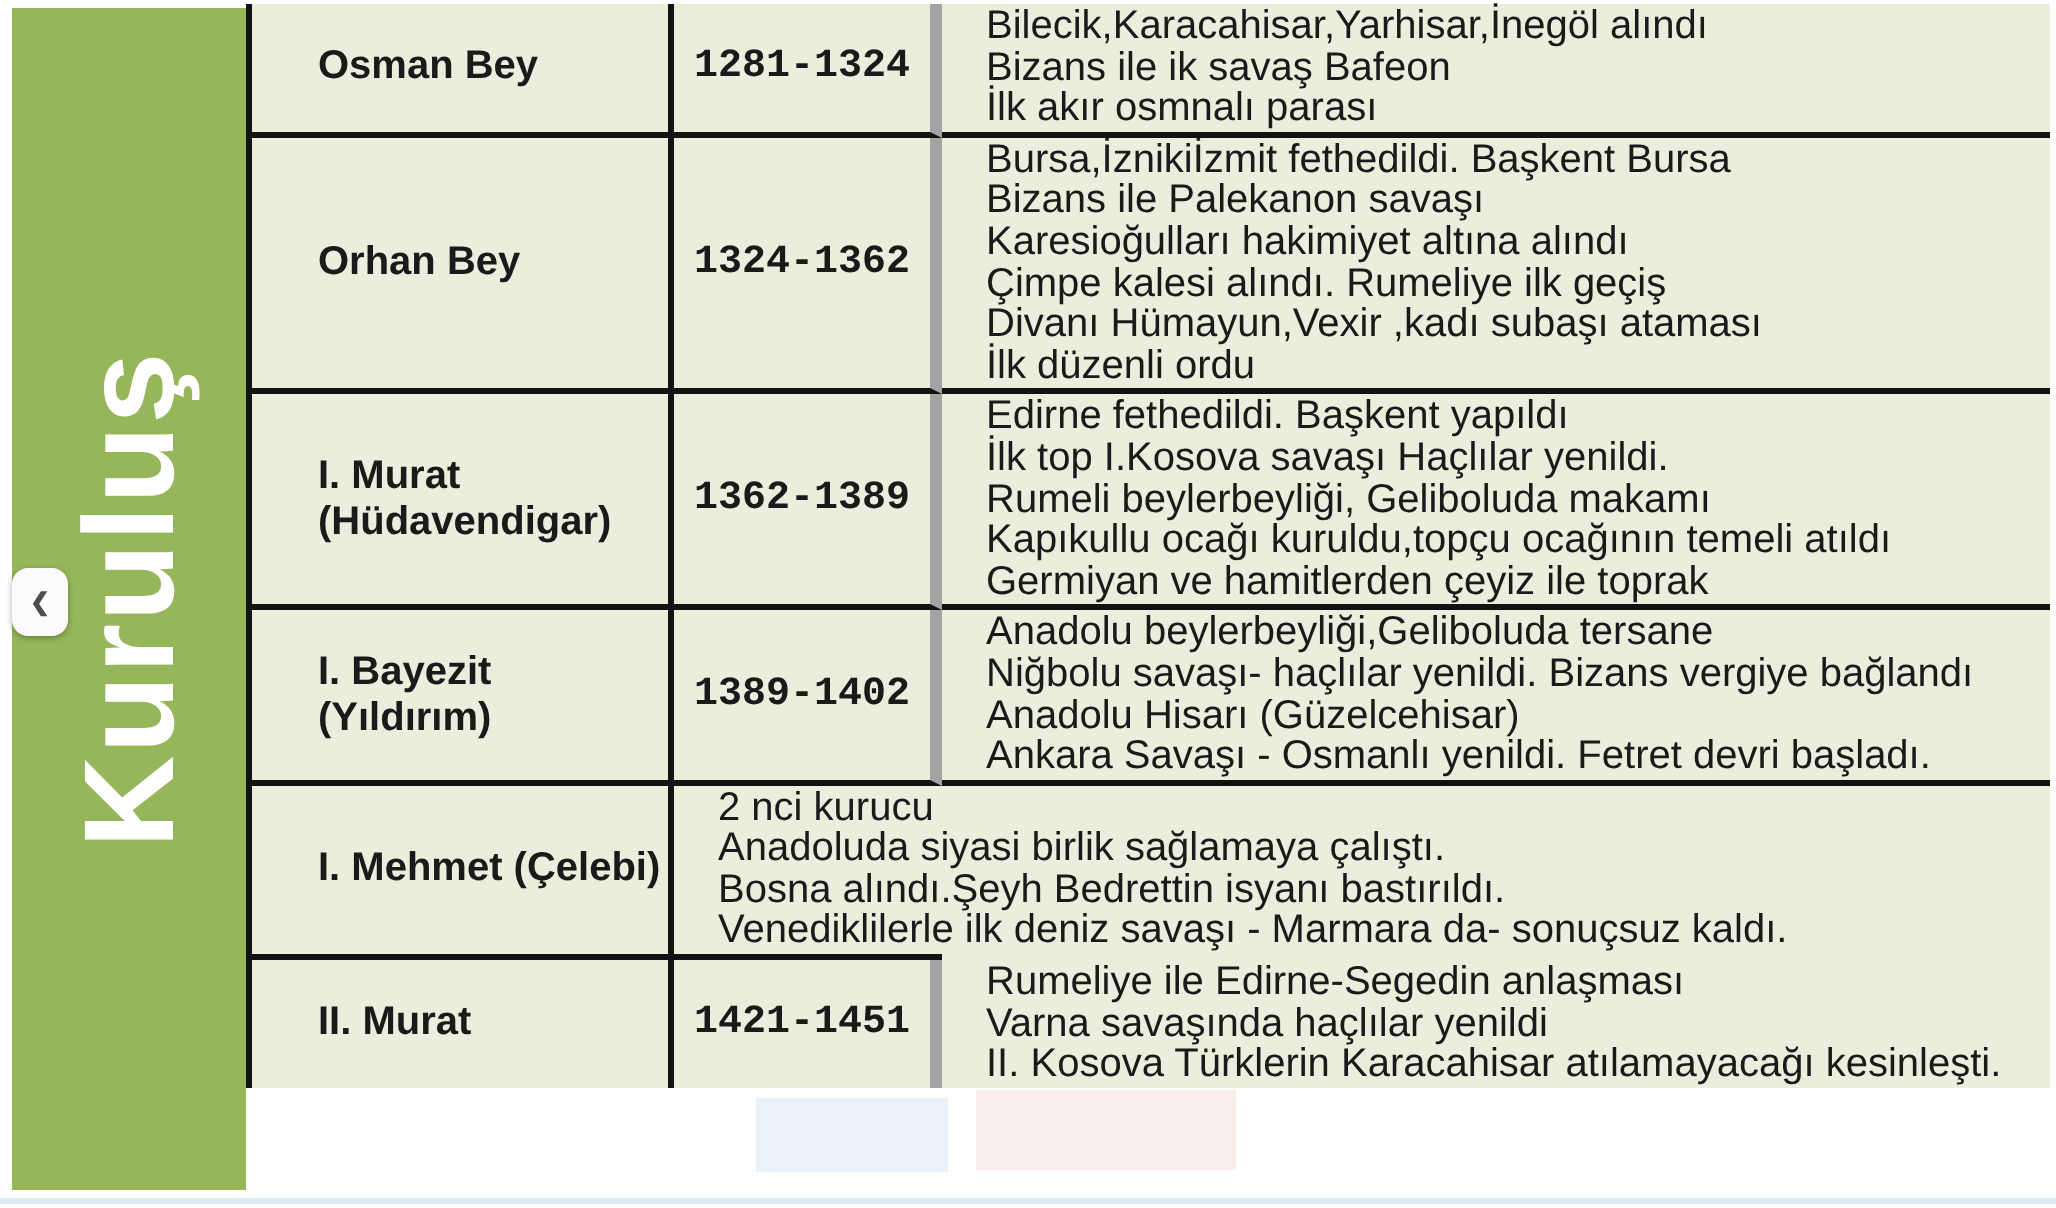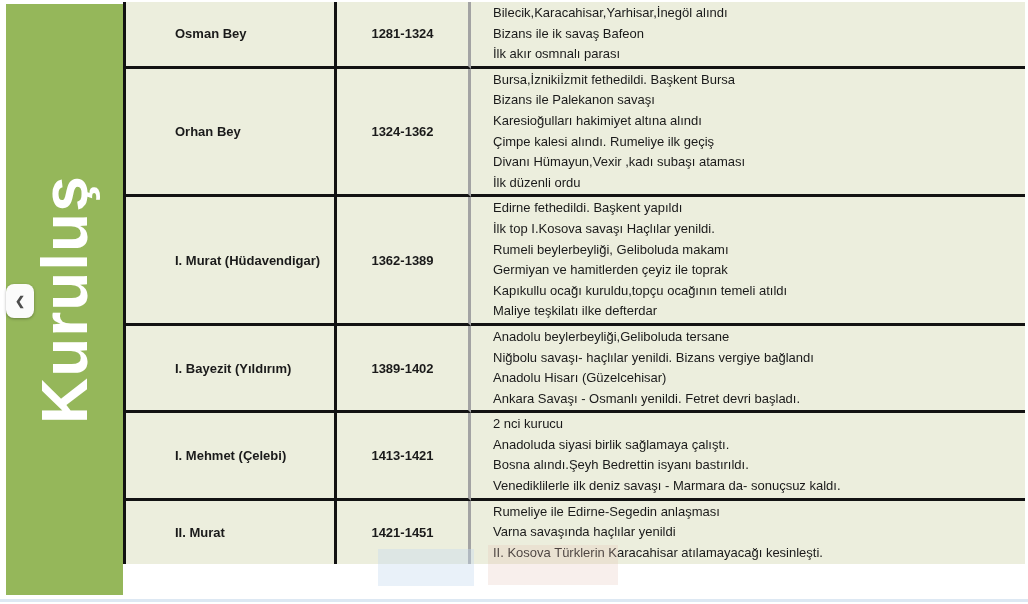--- a/index.html
+++ b/index.html
@@ -38,33 +38,34 @@
     border-left:3px solid #121212;
     background:#eceedd;
   }
   .t-row{
     display:grid;
     grid-template-columns:211px 134px 1fr;
   }
   .cell{
     border-bottom:3px solid #121212;
     box-sizing:border-box;
-    font-size:13px;
+    font-size:20px;
   }
   .t-row:last-child .cell{border-bottom:none;}
   .cell-name{
     border-right:3px solid #121212;
     display:flex;align-items:center;
-    padding-left:49px;
+    padding-left:33px;
     font-weight:700;
   }
   .cell-dates{
-    border-right:3px solid #a3a3a3;
+    border-right:6px solid #a3a3a3;
     display:flex;align-items:center;justify-content:center;
     font-weight:700;
+    font-family:Liberation Mono, monospace;
   }
   .cell-events{
     padding:1px 4px 1px 22px;
   }
   .event-line{
     line-height:20.6px;
     white-space:nowrap;
   }
   
   .wm-blue{
@@ -115,40 +116,38 @@
       </div>
   </div>
 
   <div class="t-row">
     <div class="cell cell-name">I. Murat (Hüdavendigar)</div>
     <div class="cell cell-dates">1362-1389</div>
     <div class="cell cell-events">
         <div class="event-line">Edirne fethedildi. Başkent yapıldı</div>
         <div class="event-line">İlk top I.Kosova savaşı Haçlılar yenildi.</div>
         <div class="event-line">Rumeli beylerbeyliği, Geliboluda makamı</div>
+        <div class="event-line">Kapıkullu ocağı kuruldu,topçu ocağının temeli atıldı</div>
         <div class="event-line">Germiyan ve hamitlerden çeyiz ile toprak</div>
-        <div class="event-line">Kapıkullu ocağı kuruldu,topçu ocağının temeli atıldı</div>
-        <div class="event-line">Maliye teşkilatı ilke defterdar</div>
       </div>
   </div>
 
   <div class="t-row">
     <div class="cell cell-name">I. Bayezit (Yıldırım)</div>
     <div class="cell cell-dates">1389-1402</div>
     <div class="cell cell-events">
         <div class="event-line">Anadolu beylerbeyliği,Geliboluda tersane</div>
         <div class="event-line">Niğbolu savaşı- haçlılar yenildi. Bizans vergiye bağlandı</div>
         <div class="event-line">Anadolu Hisarı (Güzelcehisar)</div>
         <div class="event-line">Ankara Savaşı - Osmanlı yenildi. Fetret devri başladı.</div>
       </div>
   </div>
 
   <div class="t-row">
     <div class="cell cell-name">I. Mehmet (Çelebi)</div>
-    <div class="cell cell-dates">1413-1421</div>
     <div class="cell cell-events">
         <div class="event-line">2 nci kurucu</div>
         <div class="event-line">Anadoluda siyasi birlik sağlamaya çalıştı.</div>
         <div class="event-line">Bosna alındı.Şeyh Bedrettin isyanı bastırıldı.</div>
         <div class="event-line">Venediklilerle ilk deniz savaşı - Marmara da- sonuçsuz kaldı.</div>
       </div>
   </div>
 
   <div class="t-row">
     <div class="cell cell-name">II. Murat</div>

